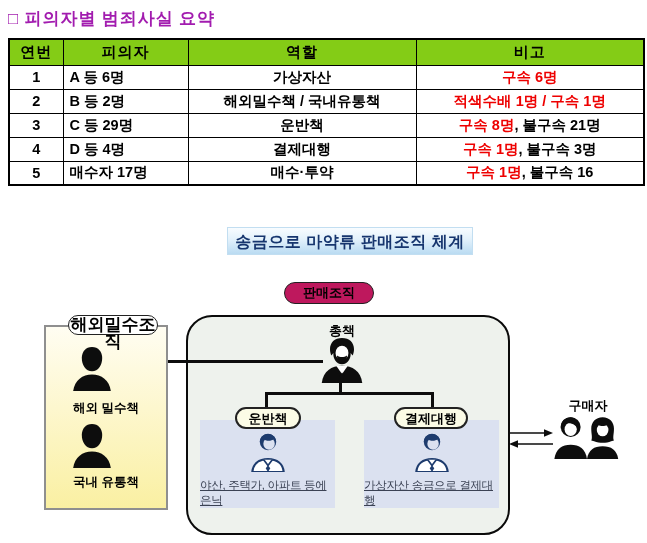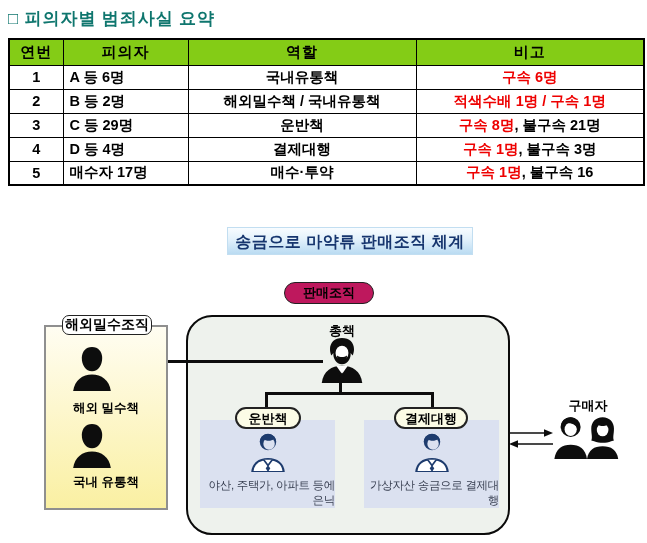--- a/index.html
+++ b/index.html
@@ -5,21 +5,21 @@
   * { box-sizing: border-box; margin: 0; padding: 0; }
   html,body { background:#fff; }
   body { font-family: "Liberation Sans", "DejaVu Sans", sans-serif; }
   .page {
     position: relative; width: 647px; height: 543px; background:#fff;
     overflow: hidden; color:#000;
   }
   
   .doc-title {
     position:absolute; left:8px; top:7px;
-    font-size:17px; font-weight:700; letter-spacing:1px; color:#0f766e;
+    font-size:17px; font-weight:700; letter-spacing:1px; color:#a21caf;
     font-family:"Liberation Serif","DejaVu Serif",serif;
   }
   
   table.summary {
     position:absolute; left:8px; top:38px; width:635px;
     border-collapse:collapse; table-layout:fixed;
     border:2.5px solid #000;
     font-size:14.5px; font-weight:700;
   }
   table.summary th, table.summary td {
@@ -43,42 +43,42 @@
     background:linear-gradient(180deg,#f8fcff 0%,#e2f1fb 45%,#badbf2 100%);
     border:1px solid #c2def1;
   }
   
   .pill {
     position:absolute; text-align:center; font-weight:700;
     background:#f6f6ef; border:1.5px solid #222; border-radius:12px;
     font-size:13px; line-height:19px; z-index:6;
   }
   .pill-org     { left:284px; top:282px; width:90px; height:22px; line-height:19px; background:#be185d; }
-  .pill-smuggle { left:62px;  top:315px; width:90px; height:20px; line-height:17px; font-size:14px; background:#fff;border-radius:7px; }
+  .pill-smuggle { left:68px;  top:315px; width:90px; height:20px; line-height:17px; font-size:17px; background:#fff; }
   .pill-courier { left:235px; top:407px; width:66px; height:22px; background:#fbfbe6; border-width:2px; }
   .pill-payment { left:394px; top:407px; width:74px; height:22px; background:#fbfbe6; border-width:2px; }
   
   .main-box {
     position:absolute; left:186px; top:315px; width:324px; height:220px;
     background:#eef2ed; border:2.5px solid #0a0a0a; border-radius:26px; z-index:1;
   }
   .yellow-box {
     position:absolute; left:44px; top:325px; width:124px; height:185px;
     background:linear-gradient(180deg,#fffdf2 0%,#fdf7ce 45%,#faf0a2 100%);
     border:2px solid #8f8f8f; z-index:2;
   }
   .sub-box {
     position:absolute; top:420px; width:135px; height:88px;
     background:#dbe1f0; z-index:3;
   }
   .sub-box.left  { left:200px; }
   .sub-box.right { left:364px; }
   .sub-caption {
-    position:absolute; top:58px; left:0; width:100%; text-align:right;
-    font-size:11.5px; font-weight:500; color:#3b4254; letter-spacing:-0.3px;
+    position:absolute; top:58px; left:0; width:100%; text-align:left;
+    font-size:11.5px; font-weight:500; color:#3b4254; letter-spacing:-0.3px;text-decoration:underline;
   }
   .sub-icon { position:absolute; top:12px; left:50%; transform:translateX(-50%); }
   
   .boss-label {
     position:absolute; left:302px; top:322px; width:80px; text-align:center;
     font-size:13px; font-weight:700; z-index:4;
   }
   .buyer-label {
     position:absolute; left:556px; top:397px; width:64px; text-align:center;
     font-size:13px; font-weight:700;
@@ -120,21 +120,21 @@
         <th>연번</th>
         <th>피의자</th>
         <th>역할</th>
         <th>비고</th>
       </tr>
     </thead>
     <tbody>
       <tr>
         <td class="c-no">1</td>
         <td class="c-sus">A 등 6명</td>
-        <td class="c-role">국내유통책</td>
+        <td class="c-role">가상자산</td>
         <td class="c-rem"><span class="red">구속 6명</span><span></span></td>
       </tr>
       <tr>
         <td class="c-no">2</td>
         <td class="c-sus">B 등 2명</td>
         <td class="c-role">해외밀수책 / 국내유통책</td>
         <td class="c-rem"><span class="red">적색수배 1명 / 구속 1명</span><span></span></td>
       </tr>
       <tr>
         <td class="c-no">3</td>

